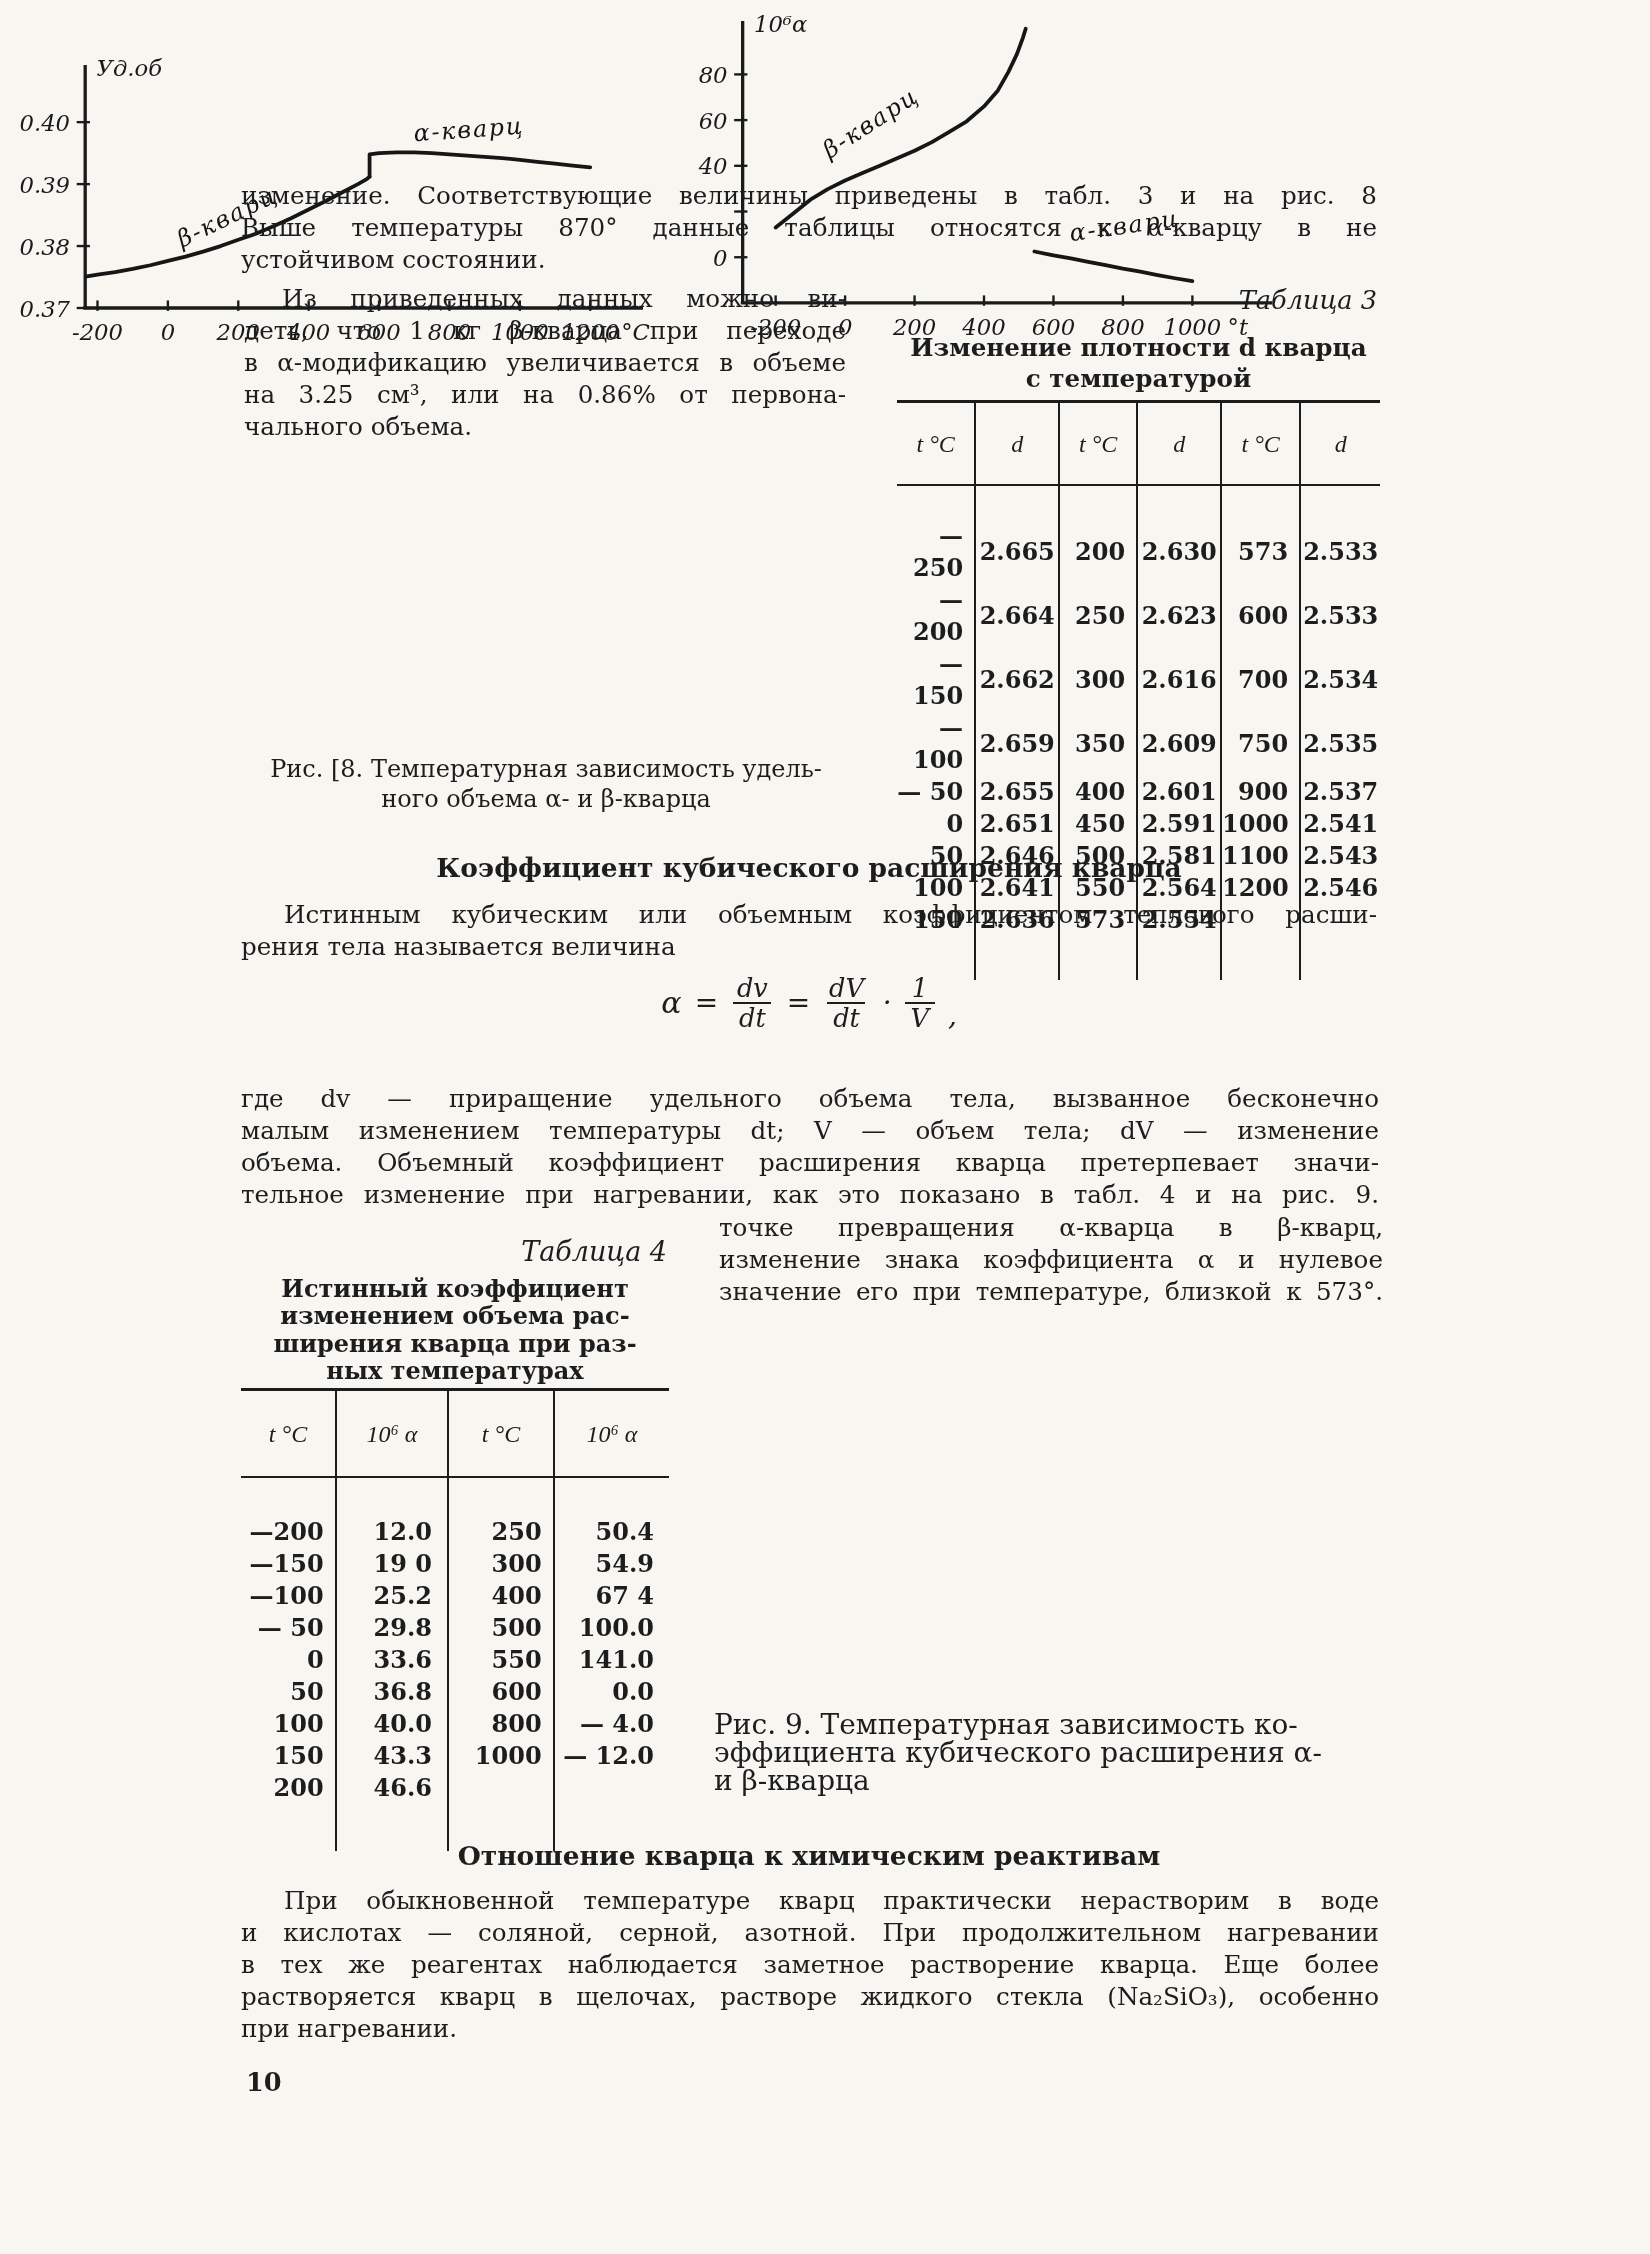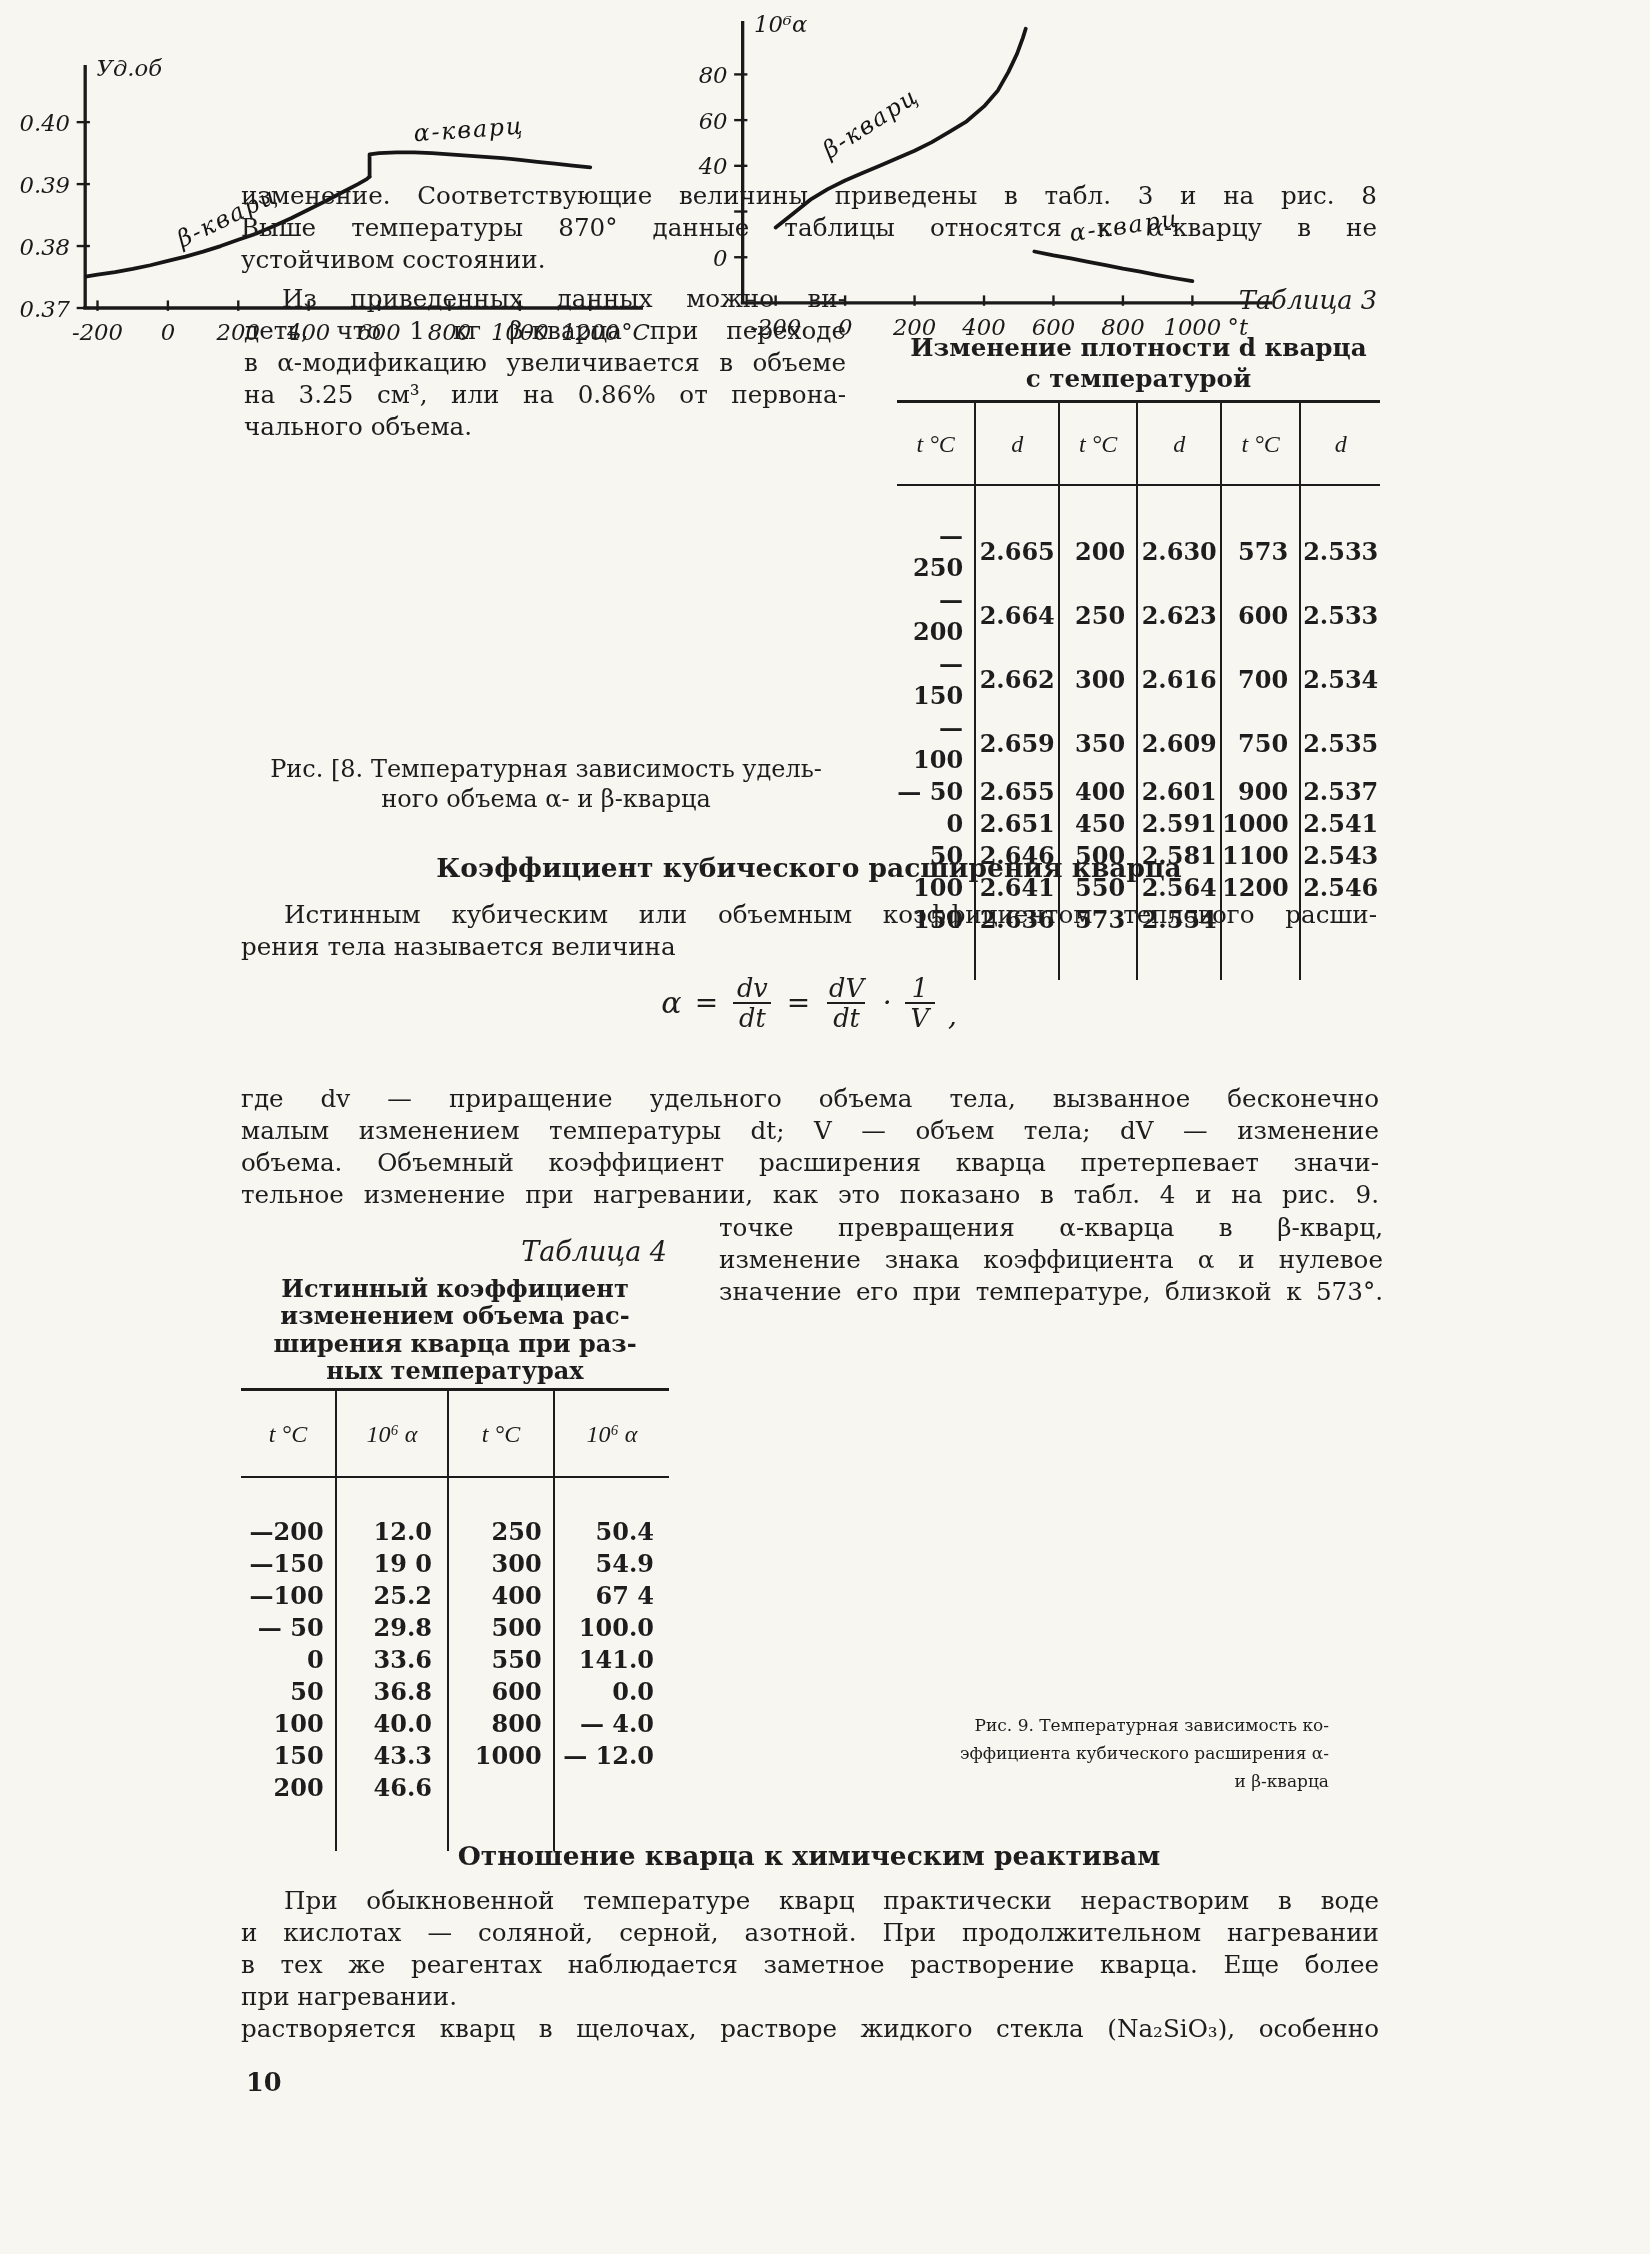--- a/index.html
+++ b/index.html
@@ -18,21 +18,21 @@
   #fig8-cap{left:241px;top:754px;width:610px;text-align:center;font-size:24px;line-height:30px;}
   #h1{left:241px;top:852px;width:1136px;text-align:center;font-weight:bold;font-size:26.5px;}
   #para-exp{left:241px;top:899px;width:1136px;}
   #formula{left:241px;top:975px;width:1136px;text-align:center;}
   #para-dv{left:241px;top:1083px;width:1138px;}
   #para-obr{left:719px;top:1212px;width:664px;}
   #t4-label{left:241px;top:1236px;width:426px;text-align:right;font-style:italic;font-size:27px;}
   #t4-title{left:241px;top:1275px;width:428px;text-align:center;font-weight:bold;font-size:24px;line-height:27.4px;}
   #table4{left:241px;top:1388px;width:428px;}
   #fig9{left:700px;top:1349px;}
-  #fig9-cap{left:714px;top:1711px;width:615px;text-align:right;font-size:17px;line-height:28px;}
+  #fig9-cap{left:714px;top:1711px;width:615px;text-align:left;font-size:28px;line-height:28px;}
   #h2{left:241px;top:1840px;width:1136px;text-align:center;font-weight:bold;font-size:26.5px;}
   #para-chem{left:241px;top:1885px;width:1138px;}
   #page-num{left:246px;top:2066px;font-size:25.6px;font-weight:bold;}
   
   .scan-table{border-collapse:collapse;table-layout:fixed;width:100%;
               border-top:3.8px solid #1c1c1c;}
   .scan-table th{font-style:italic;font-weight:normal;font-size:24px;
                  border-bottom:2.8px solid #1c1c1c;border-right:2.4px solid #1c1c1c;
                  text-align:center;padding:0;font-family:Liberation Serif, serif;}
   .scan-table td{font-size:24px;font-weight:bold;border-right:2.4px solid #1c1c1c;padding:0;}
@@ -411,20 +411,20 @@
       <div>эффициента кубического расширения α-</div>
       <div>и β-кварца</div>
     </div>
 
   <div id="h2" class="blk">Отношение кварца к химическим реактивам</div>
 
   <div id="para-chem" class="blk">
       <div class="jline" style="text-indent: 43px;">При обыкновенной температуре кварц практически нерастворим в воде</div>
       <div class="jline">и кислотах — соляной, серной, азотной. При продолжительном нагревании</div>
       <div class="jline">в тех же реагентах наблюдается заметное растворение кварца. Еще более</div>
+      <div class="jline">растворяется кварц в щелочах, растворе жидкого стекла (Na₂SiO₃), особенно</div>
       <div class="jline last">при нагревании.</div>
-      <div class="jline">растворяется кварц в щелочах, растворе жидкого стекла (Na₂SiO₃), особенно</div>
     </div>
 
   <div id="page-num" class="blk">10</div>
 
 </div>
 
 
 </body></html>

